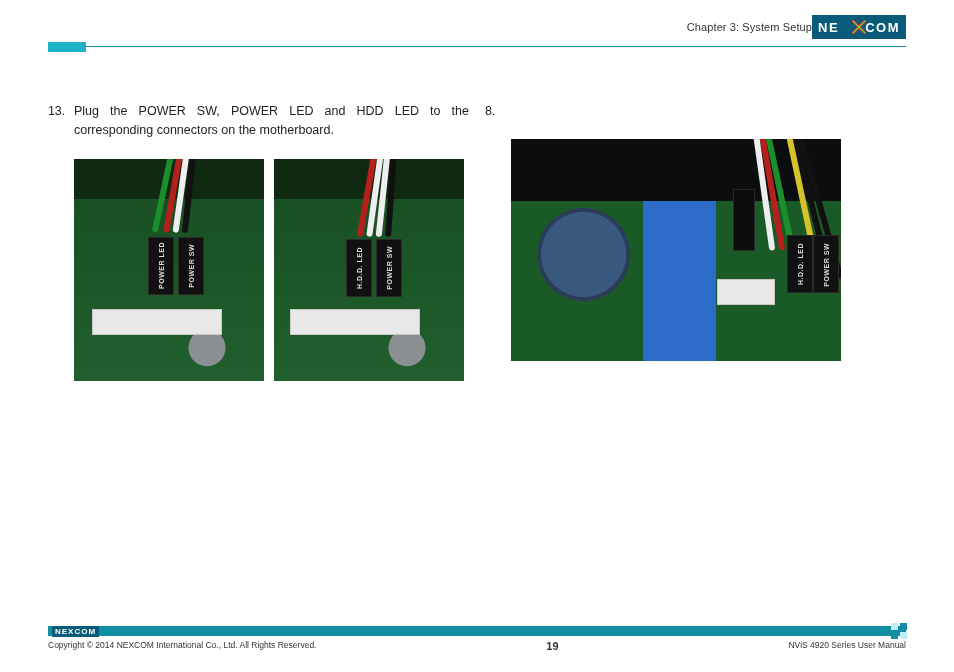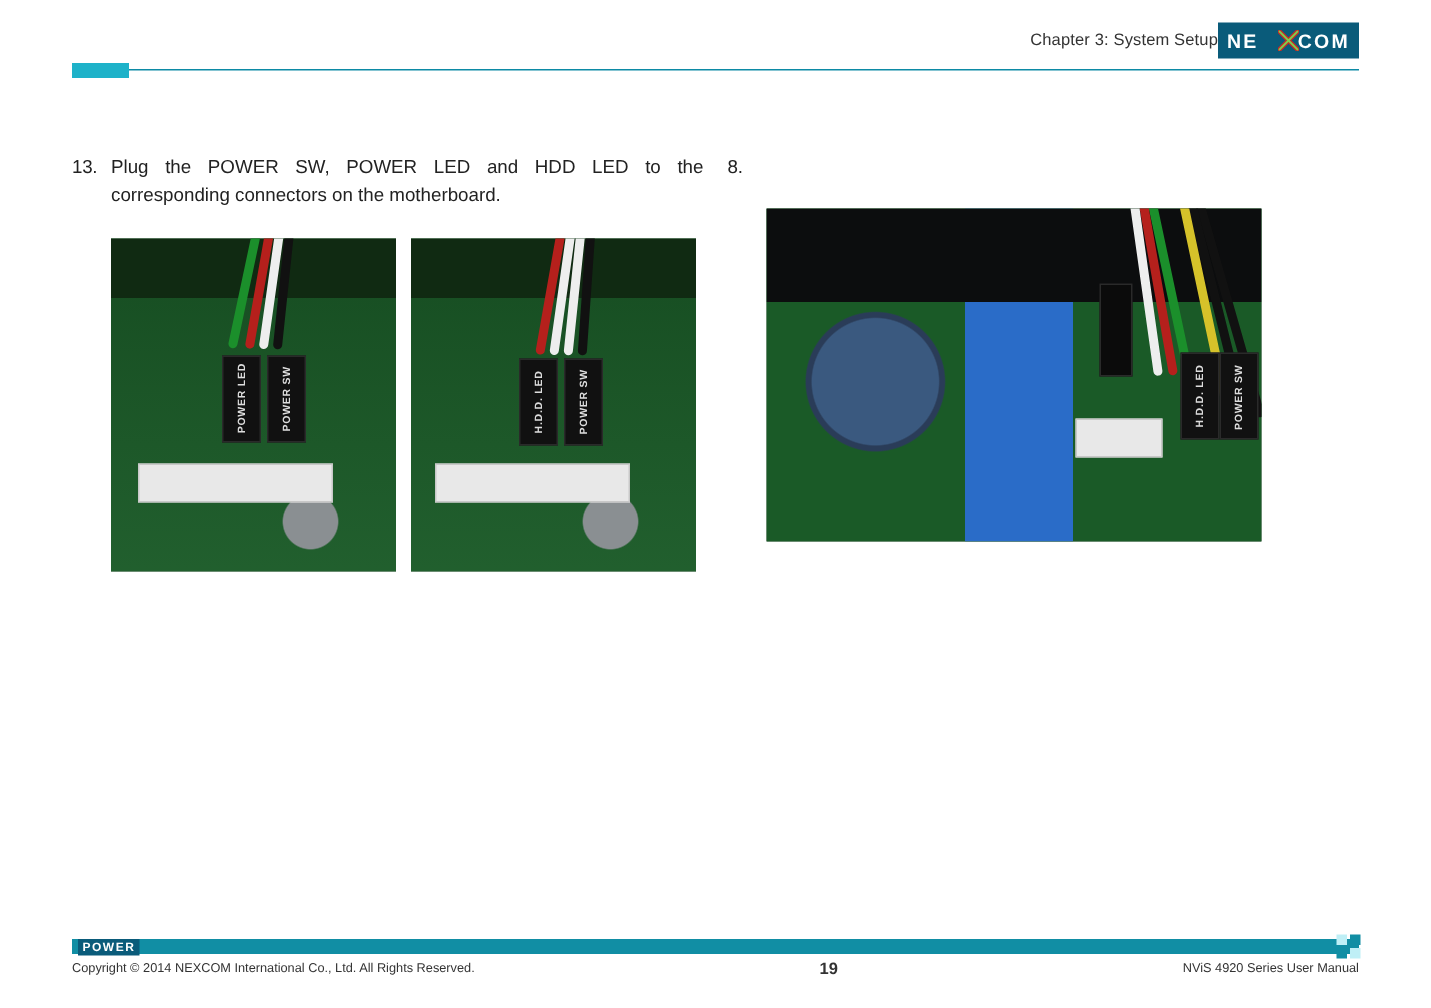--- a/index.html
+++ b/index.html
@@ -300,21 +300,21 @@
             </div>
           <div class="header-white" style="right:66px;width:58px;bottom:56px;"></div>
         </div>
       </div>
     </div>
   </div>
 
   <div class="footer">
     <div class="footer-bar">
       <div class="footer-logo">
-        <span class="footer-logo-txt">POWER</span>
+        <span class="footer-logo-txt">NEXCOM</span>
       </div>
       <div class="footer-sq">
         <div class="a"></div>
           <div class="b"></div>
           <div class="c"></div>
           <div class="d"></div>
       </div>
     </div>
     <div class="footer-row">
       <span>Copyright © 2014 NEXCOM International Co., Ltd. All Rights Reserved.</span>

